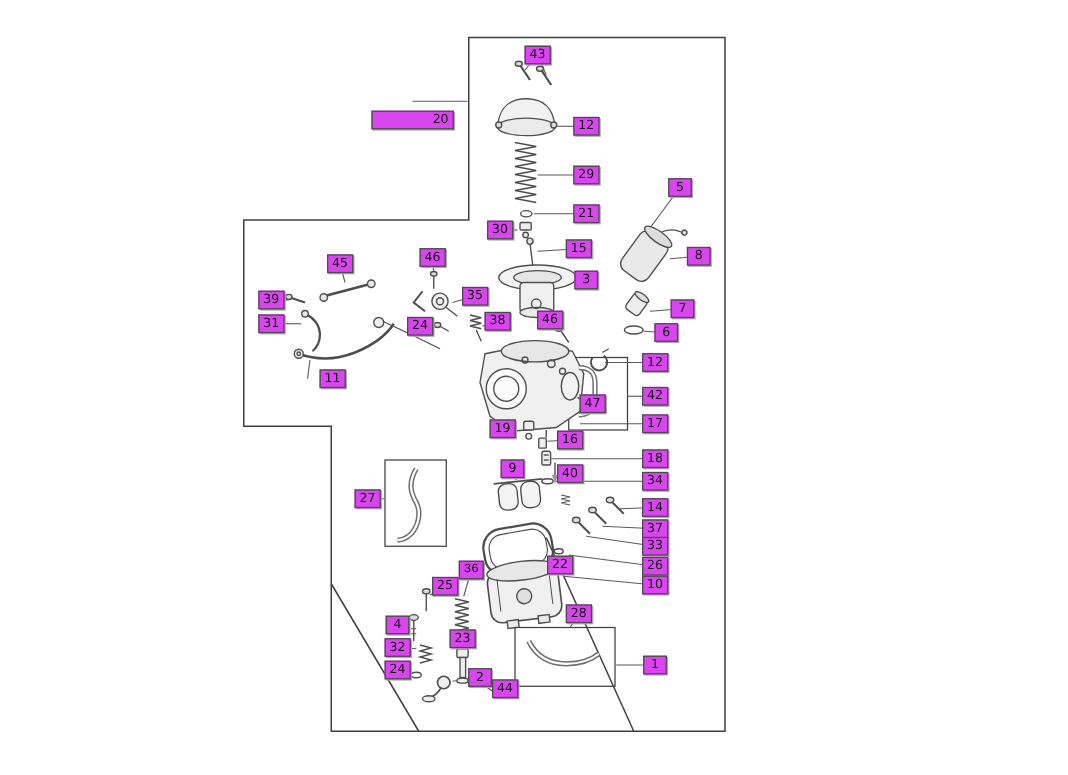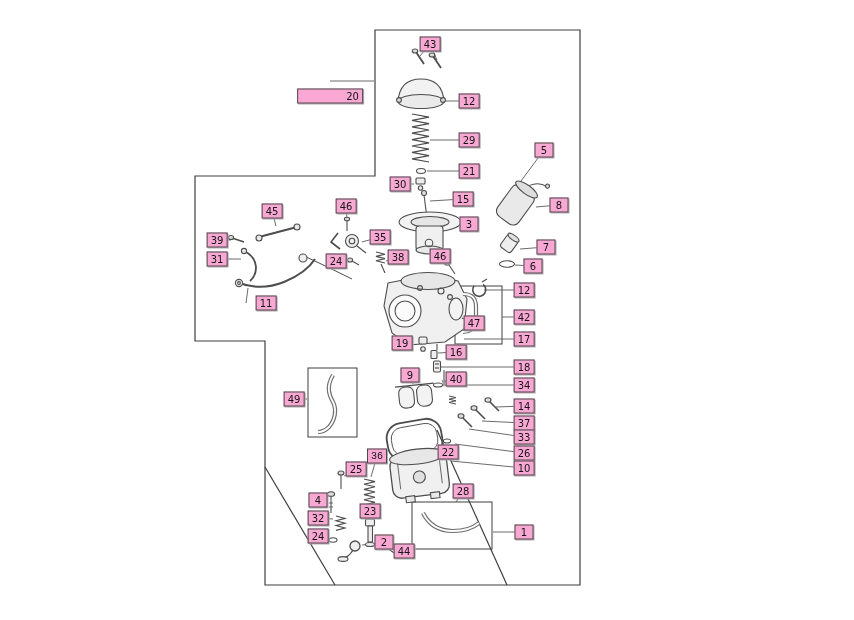--- a/index.html
+++ b/index.html
@@ -6,21 +6,21 @@
   body{
     width:854px;height:620px;background:#ffffff;position:relative;overflow:hidden;
     font-family:"DejaVu Sans","Liberation Sans",sans-serif;
   }
   #stage{position:absolute;left:0;top:0;width:854px;height:620px;}
   #stage svg{position:absolute;left:0;top:0;}
   #callout-layer{position:absolute;left:0;top:0;width:854px;height:620px;pointer-events:none;}
   .callout{
     position:absolute;transform:translate(-50%,-50%);
     min-width:11px;height:13px;padding:0 3px;
-    background:#f9a8d4;border:1px solid #4a4a4a;
+    background:#d946ef;border:1px solid #4a4a4a;
     color:#141414;font-size:10px;line-height:13px;text-align:center;
     box-shadow:1px 1px 0 #ababab;white-space:nowrap;
   }
 </style>
 </head>
 <body>
 
 <div id="stage">
   <svg width="854" height="620" viewBox="0 0 854 620">
 
@@ -338,21 +338,21 @@
       <div class="callout" style="left: 456px; top: 352px;">16</div>
       <div class="callout" style="left: 524px; top: 367px;">18</div>
       <div class="callout" style="left: 524px; top: 385px;">34</div>
       <div class="callout" style="left: 456px; top: 379px;">40</div>
       <div class="callout" style="left: 410px; top: 375px;">9</div>
       <div class="callout" style="left: 524px; top: 406px;">14</div>
       <div class="callout" style="left: 524px; top: 423px;">37</div>
       <div class="callout" style="left: 524px; top: 437px;">33</div>
       <div class="callout" style="left: 524px; top: 453px;">26</div>
       <div class="callout" style="left: 524px; top: 468px;">10</div>
-      <div class="callout" style="left: 294px; top: 399px;">49</div>
+      <div class="callout" style="left: 294px; top: 399px;">27</div>
       <div class="callout" style="left: 448px; top: 452px;">22</div>
       <div class="callout" style="left: 356px; top: 469px;">25</div>
       <div class="callout" style="left: 377px; top: 456px; font-family: Liberation Mono, monospace;">36</div>
       <div class="callout" style="left: 463px; top: 491px;">28</div>
       <div class="callout" style="left: 318px; top: 500px;">4</div>
       <div class="callout" style="left: 318px; top: 518px;">32</div>
       <div class="callout" style="left: 370px; top: 511px;">23</div>
       <div class="callout" style="left: 318px; top: 536px;">24</div>
       <div class="callout" style="left: 384px; top: 542px;">2</div>
       <div class="callout" style="left: 404px; top: 551px;">44</div>

